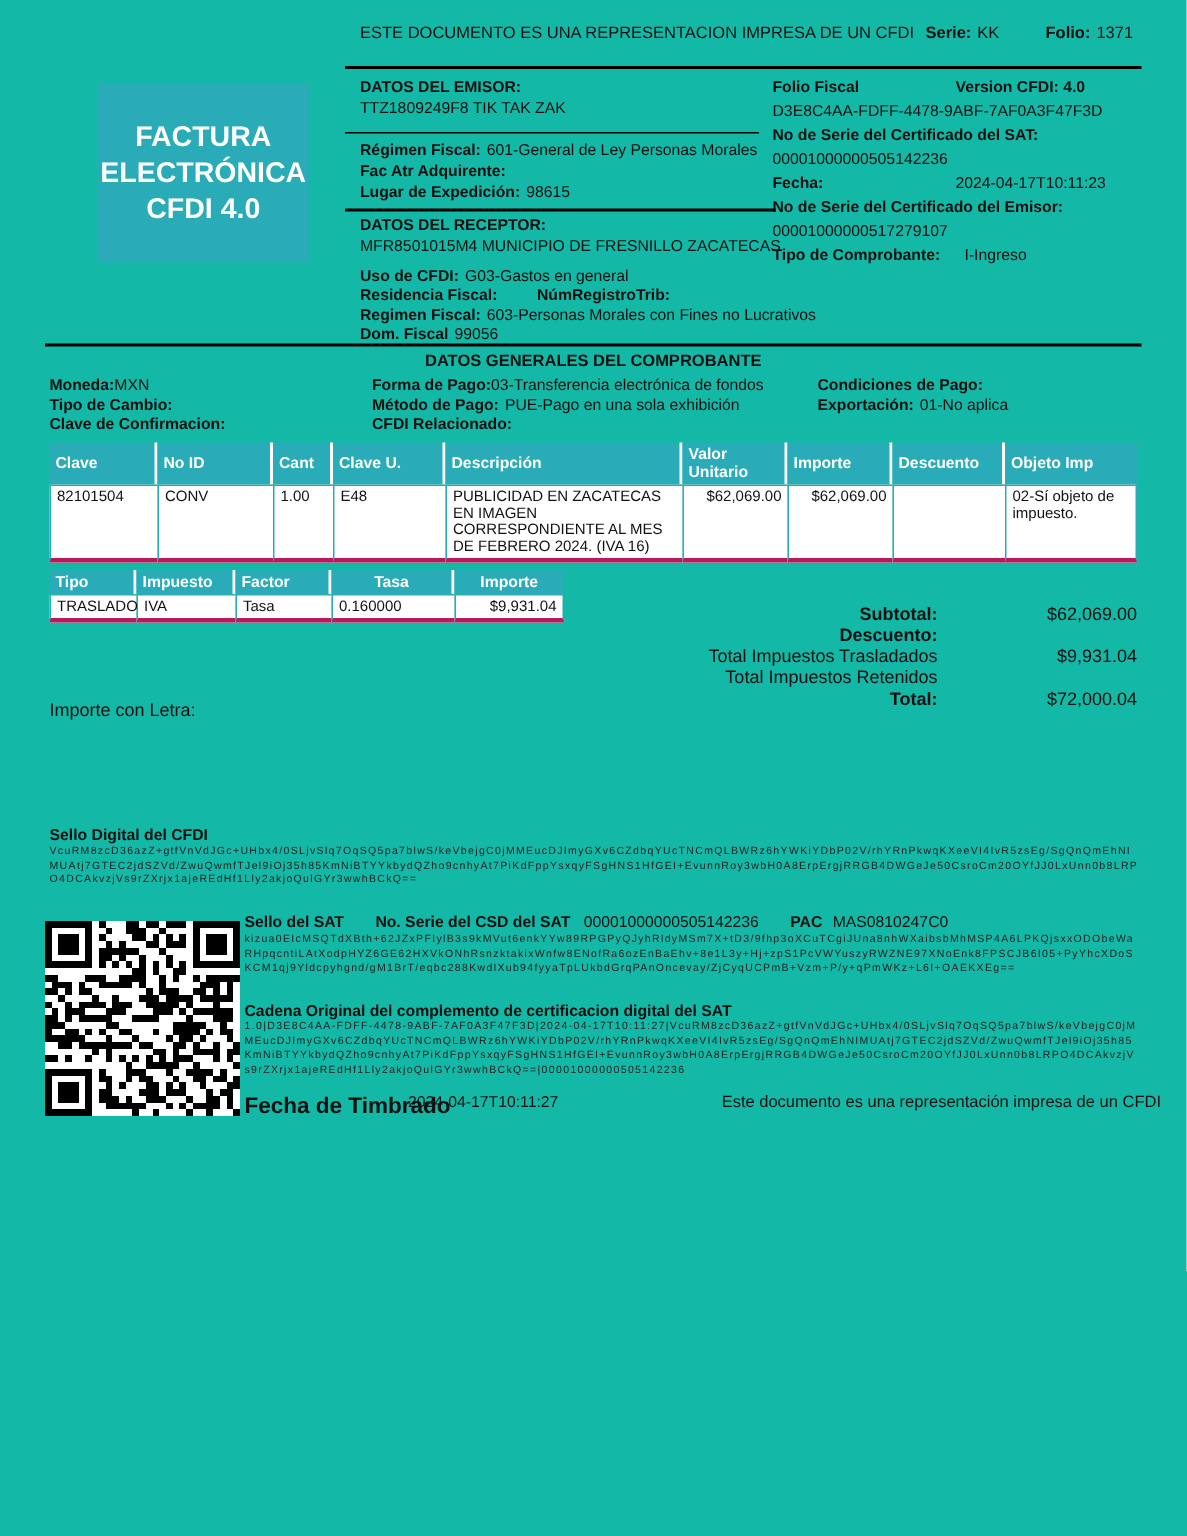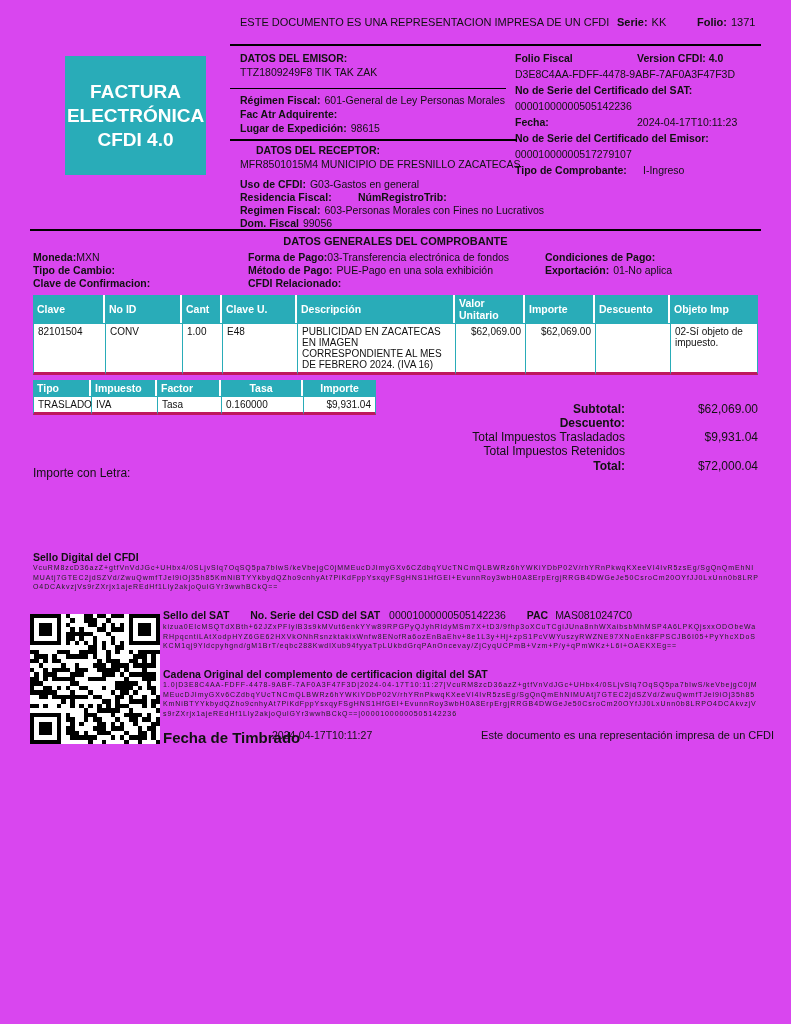--- a/index.html
+++ b/index.html
@@ -1,16 +1,16 @@
 <!DOCTYPE html>
 <html><head>
 <meta charset="utf-8">
 <style>
   html,body{margin:0;padding:0;background:#e8e8e8;}
-  .page{position:relative;width:791px;height:1024px;background:#d946ef;margin:0 auto;
+  .page{position:relative;width:791px;height:1024px;background:#14b8a6;margin:0 auto;
         font-family:"Liberation Sans", sans-serif;color:#111;overflow:hidden;}
   .abs{position:absolute;}
   .b{font-weight:bold;}
   .t10{font-size:10.5px;line-height:13px;}
   .t11{font-size:11px;line-height:14px;}
   .rule{position:absolute;background:#000;}
   .badge{position:absolute;left:65px;top:56px;width:141px;height:119px;background:#29acb8;
          color:#fff;display:flex;flex-direction:column;justify-content:center;align-items:center;
          font-weight:bold;font-size:19px;line-height:24px;text-align:center;}
   .lb{font-weight:bold;margin-right:4px;}
@@ -69,21 +69,21 @@
   <div class="abs t10 b" style="left:515px;top:84px;">No de Serie del Certificado del SAT:</div>
   <div class="abs t10" style="left:515px;top:100px;">00001000000505142236</div>
   <div class="abs t10 b" style="left:515px;top:116px;">Fecha:</div>
   <div class="abs t10" style="left:637px;top:116px;">2024-04-17T10:11:23</div>
   <div class="abs t10 b" style="left:515px;top:132px;">No de Serie del Certificado del Emisor:</div>
   <div class="abs t10" style="left:515px;top:148px;">00001000000517279107</div>
   <div class="abs t10 b" style="left:515px;top:164px;">Tipo de Comprobante:</div>
   <div class="abs t10" style="left:643px;top:164px;">I-Ingreso</div>
 
   <div class="rule" style="left:230px;top:139px;width:287px;height:2px;"></div>
-  <div class="abs t10 b" style="left:256px;top:144px;">DATOS DEL RECEPTOR:</div>
+  <div class="abs t10 b" style="left:240px;top:144px;">DATOS DEL RECEPTOR:</div>
   <div class="abs t10" style="left:240px;top:158px;">MFR8501015M4 MUNICIPIO DE FRESNILLO ZACATECAS</div>
   <div class="abs t10" style="left:240px;top:178px;">
     <span class="lb">Uso de CFDI:</span><span class="vl">G03-Gastos en general</span>
   </div>
   <div class="abs t10 b" style="left:240px;top:191px;">Residencia Fiscal:</div>
   <div class="abs t10 b" style="left:358px;top:191px;">NúmRegistroTrib:</div>
   <div class="abs t10" style="left:240px;top:204px;">
     <span class="lb">Regimen Fiscal:</span><span class="vl">603-Personas Morales con Fines no Lucrativos</span>
   </div>
   <div class="abs t10" style="left:240px;top:217px;">

